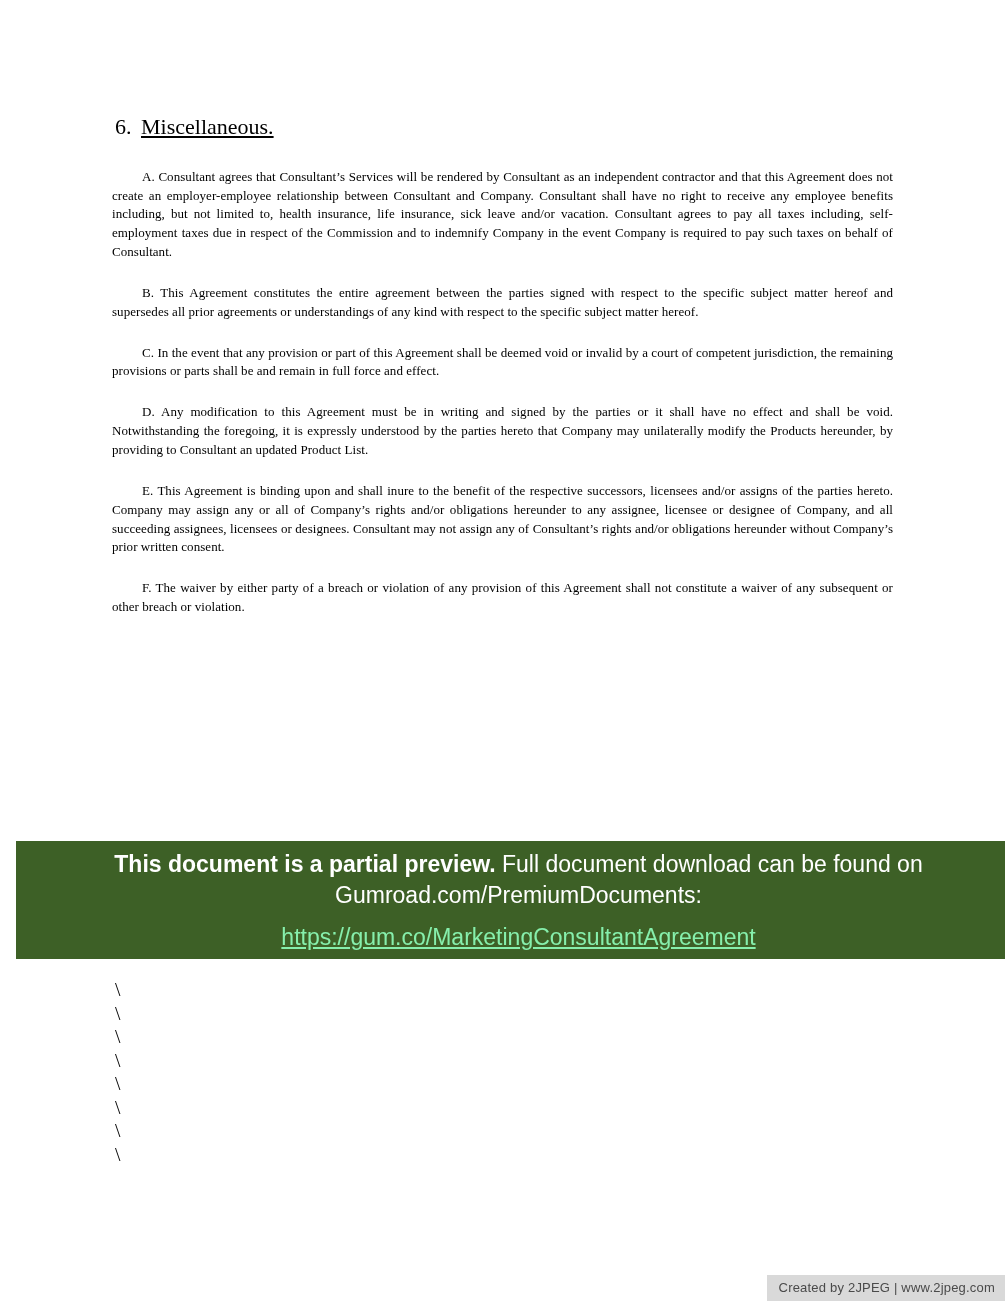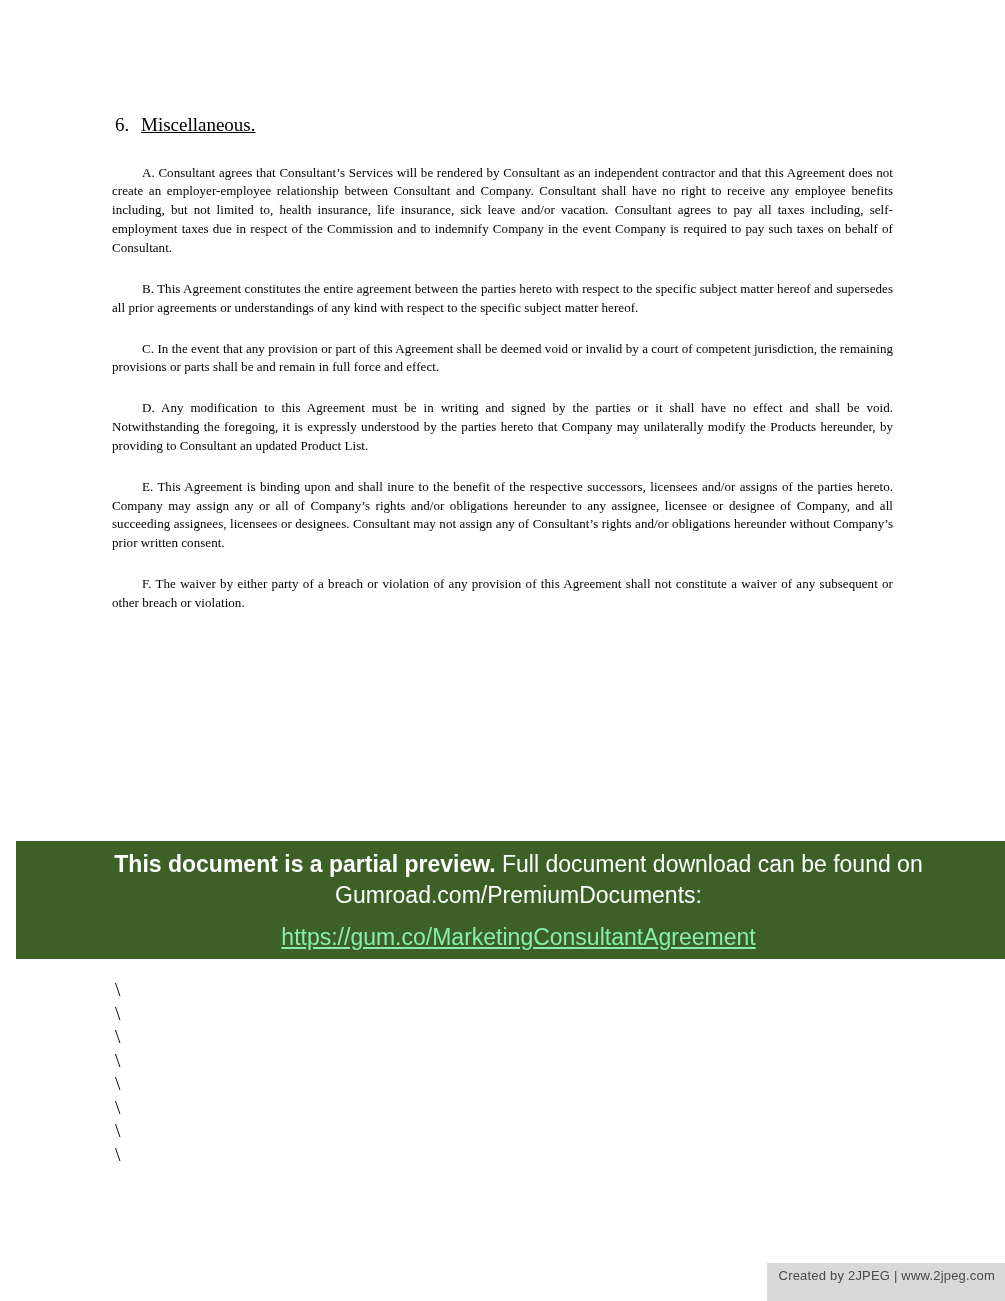--- a/index.html
+++ b/index.html
@@ -18,21 +18,21 @@
   .page {
     position: relative;
     width: 1005px;
     height: 1301px;
     box-sizing: border-box;
   }
   .doc-body {
     padding: 112px 112px 0 112px;
   }
   .heading-line {
-    font-size: 19px;
+    font-size: 22px;
     line-height: 1.35;
     margin: 0 0 26px 0;
     padding-left: 3px;
   }
   .heading-line .num {
     display: inline-block;
     width: 26px;
   }
   .heading-line .underline {
     text-decoration: underline;
@@ -92,37 +92,37 @@
     height: 23.5px;
   }
   .credit {
     position: absolute;
     right: 0;
     bottom: 0;
     background: #d9d9d9;
     color: #4a4a4a;
     font-family: "Liberation Sans", sans-serif;
     font-size: 13px;
-    padding: 5px 10px 18px 12px;
+    padding: 5px 10px 6px 12px;
     letter-spacing: 0.2px;
   }
 </style>
 </head>
 <body>
 
 <div class="page">
 
   <div class="doc-body">
 
     <div class="heading-line">
       <span class="num">6.</span><span class="underline">Miscellaneous.</span>
     </div>
 
     <p class="para">A.  Consultant agrees that Consultant’s Services will be rendered by Consultant as an independent contractor and that this Agreement does not create an employer-employee relationship between Consultant and Company.  Consultant shall have no right to receive any employee benefits including, but not limited to, health insurance, life insurance, sick leave and/or vacation.  Consultant agrees to pay all taxes including, self-employment taxes due in respect of the Commission and to indemnify Company in the event Company is required to pay such taxes on behalf of Consultant.</p>
-    <p class="para">B.  This Agreement constitutes the entire agreement between the parties hereto with respect to the specific subject matter hereof and supersedes all prior agreements or understandings of any kind with respect to the specific subject matter hereof.</p>
+    <p class="para">B.  This Agreement constitutes the entire agreement between the parties signed with respect to the specific subject matter hereof and supersedes all prior agreements or understandings of any kind with respect to the specific subject matter hereof.</p>
     <p class="para">C.  In the event that any provision or part of this Agreement shall be deemed void or invalid by a court of competent jurisdiction, the remaining provisions or parts shall be and remain in full force and effect.</p>
     <p class="para">D.  Any modification to this Agreement must be in writing and signed by the parties or it shall have no effect and shall be void.  Notwithstanding the foregoing, it is expressly understood by the parties hereto that Company may unilaterally modify the Products hereunder, by providing to Consultant an updated Product List.</p>
     <p class="para">E.  This Agreement is binding upon and shall inure to the benefit of the respective successors, licensees and/or assigns of the parties hereto.  Company may assign any or all of Company’s rights and/or obligations hereunder to any assignee, licensee or designee of Company, and all succeeding assignees, licensees or designees. Consultant may not assign any of Consultant’s rights and/or obligations hereunder without Company’s prior written consent.</p>
     <p class="para">F.  The waiver by either party of a breach or violation of any provision of this Agreement shall not constitute a waiver of any subsequent or other breach or violation.</p>
 
   </div>
 
   <div class="banner">
     <div class="banner-line1"><span class="bold">This document is a partial preview.</span><span> Full document download can be found on Gumroad.com/PremiumDocuments:</span></div>
     <a class="banner-link" href="#">https://gum.co/MarketingConsultantAgreement</a>

